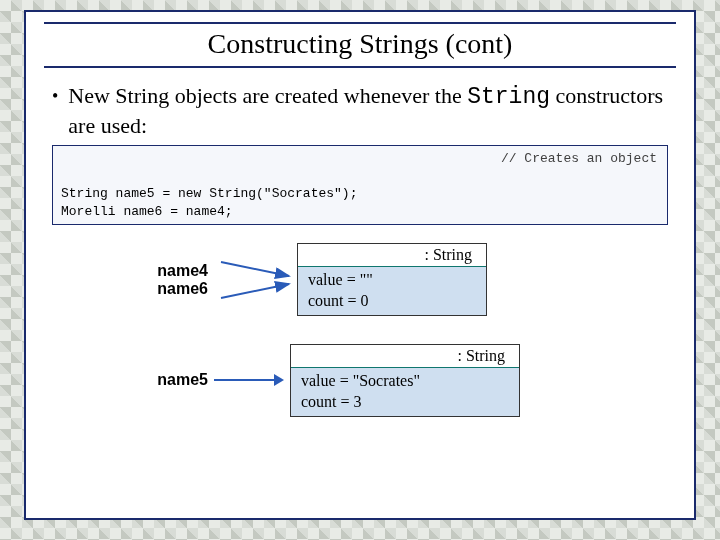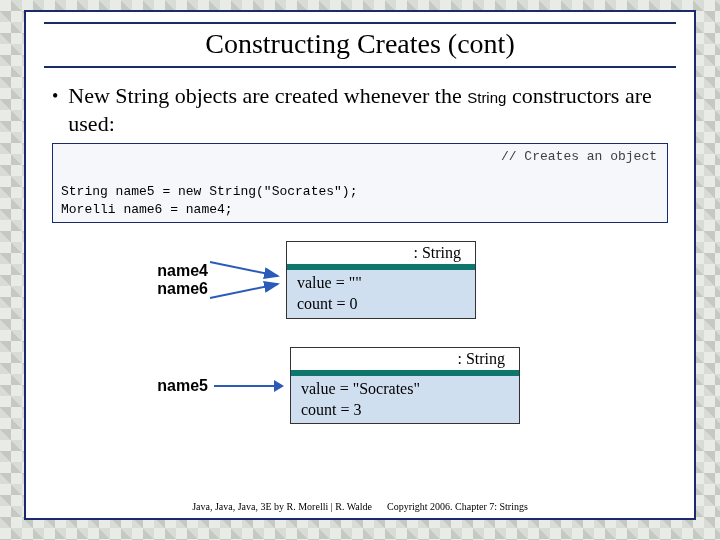--- a/index.html
+++ b/index.html
@@ -46,22 +46,22 @@
     align-items: flex-start;
     gap: 10px;
     font-size: 22px;
     line-height: 1.25;
   }
   .bullet-dot {
     font-size: 18px;
     line-height: 28px;
   }
   .mono-inline {
-    font-family: Liberation Sans, sans-serif;
-    font-size: 15px;
+    font-family: Liberation Mono, monospace;
+    font-size: 23px;
   }
   .code-block {
     margin: 6px 0 0 0;
     border: 1px solid #1a2a6c;
     background: #f5f7fb;
     padding: 4px 8px;
     font-family: "Courier New", monospace;
     font-size: 13px;
     line-height: 1.35;
     white-space: pre;
@@ -114,37 +114,37 @@
   }
   .obj-box {
     border: 1px solid #333;
     background: #fff;
   }
   .obj-header {
     padding: 2px 14px;
     text-align: right;
     font-family: "Times New Roman", serif;
     font-size: 16px;
-    border-bottom: 6px solid #0f766e;
+    border-bottom: 1px solid #0f766e;
   }
   .obj-body {
     background: #cfdff0;
     padding: 3px 10px;
     font-family: "Times New Roman", serif;
     font-size: 16px;
     line-height: 1.3;
   }
   .obj-body div { white-space: pre; }
   .obj-group1 .obj-box { width: 190px; }
   .obj-group2 .obj-box { width: 230px; }
   .obj-group1 { display: flex; align-items: center; }
   .stack-labels {
     display: flex;
     flex-direction: column;
-    margin-right: 0;
+    margin-right: 11px;
   }
   .stack-arrows {
     display: flex;
     flex-direction: column;
     position: relative;
     width: 78px;
     height: 60px;
   }
   .footer {
     position: absolute;
@@ -156,21 +156,21 @@
     font-family: "Times New Roman", serif;
   }
 </style>
 </head>
 <body>
 
 <div class="mosaic-bg"></div>
 
 <div class="slide">
 
-  <div class="title-bar">Constructing Creates (cont)</div>
+  <div class="title-bar">Constructing Strings (cont)</div>
 
   <div class="content">
 
     <div class="bullet-row">
       <span class="bullet-dot">•</span>
       <span>
         <span>New String objects are created whenever the </span><span class="mono-inline">String</span><span> constructors are used:</span>
       </span>
     </div>
 
@@ -218,19 +218,14 @@
             <div>value = "Socrates"</div>
             <div>count = 3</div>
           </div>
         </div>
       </div>
 
     </div>
 
   </div>
 
-  <div class="footer">
-    <span>Java, Java, Java, 3E by R. Morelli | R. Walde</span>
-    &nbsp;&nbsp;&nbsp;&nbsp;
-    <span>Copyright 2006.  Chapter 7: Strings</span>
-  </div>
 
 </div>
 
 </body></html>

